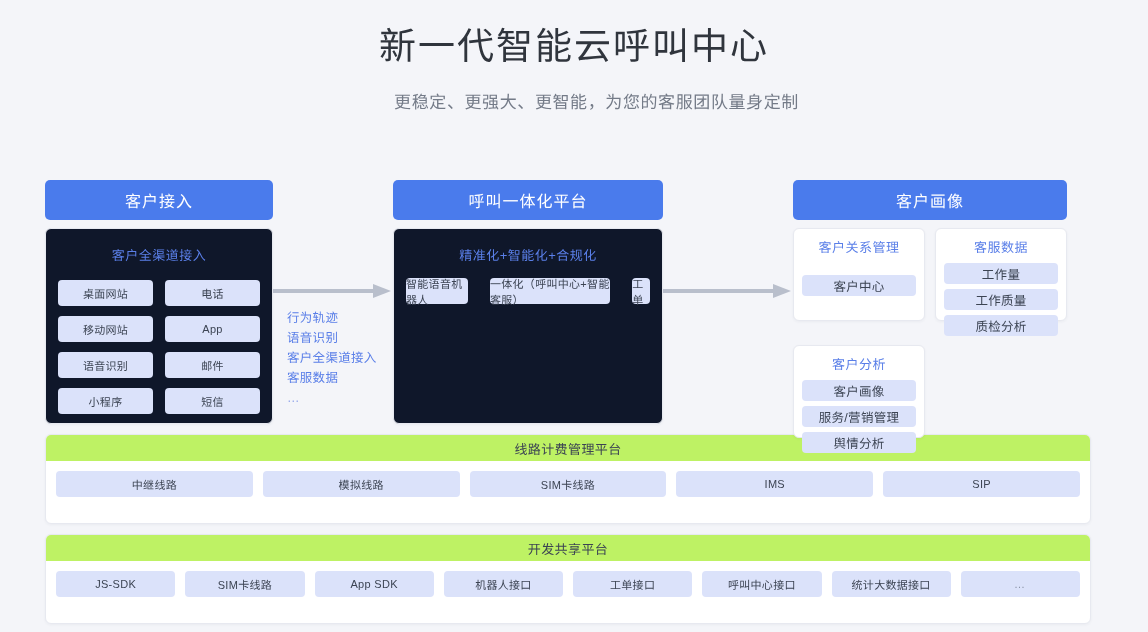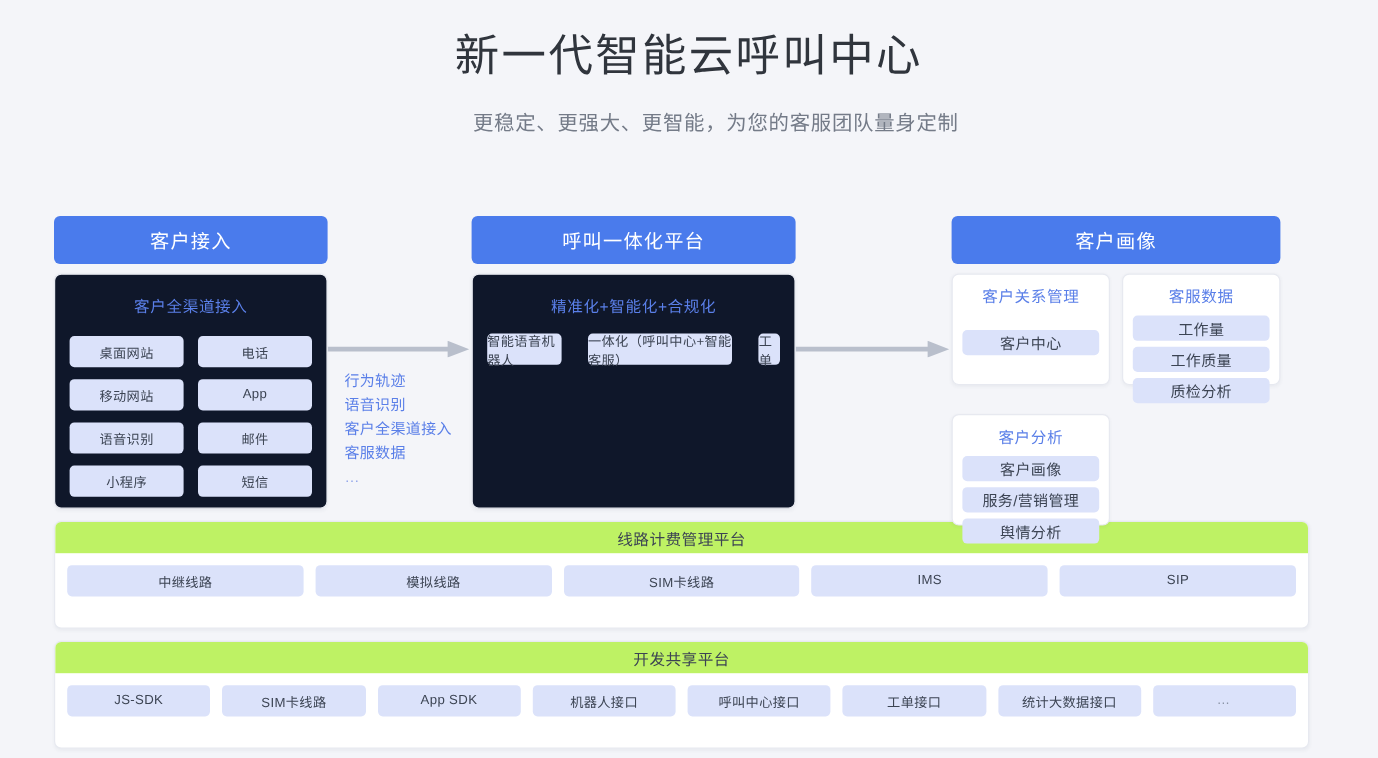--- a/index.html
+++ b/index.html
@@ -300,21 +300,21 @@
       </div>
     </div>
 
     <div class="band">
       <div class="band-head">开发共享平台</div>
       <div class="band-body">
         <div class="chip">JS-SDK</div>
         <div class="chip">SIM卡线路</div>
         <div class="chip">App SDK</div>
         <div class="chip">机器人接口</div>
+        <div class="chip">工单接口</div>
         <div class="chip">呼叫中心接口</div>
-        <div class="chip">工单接口</div>
         <div class="chip">统计大数据接口</div>
         <div class="chip ellipsis">…</div>
       </div>
     </div>
 
   </div>
 </div>
 
 </body></html>

